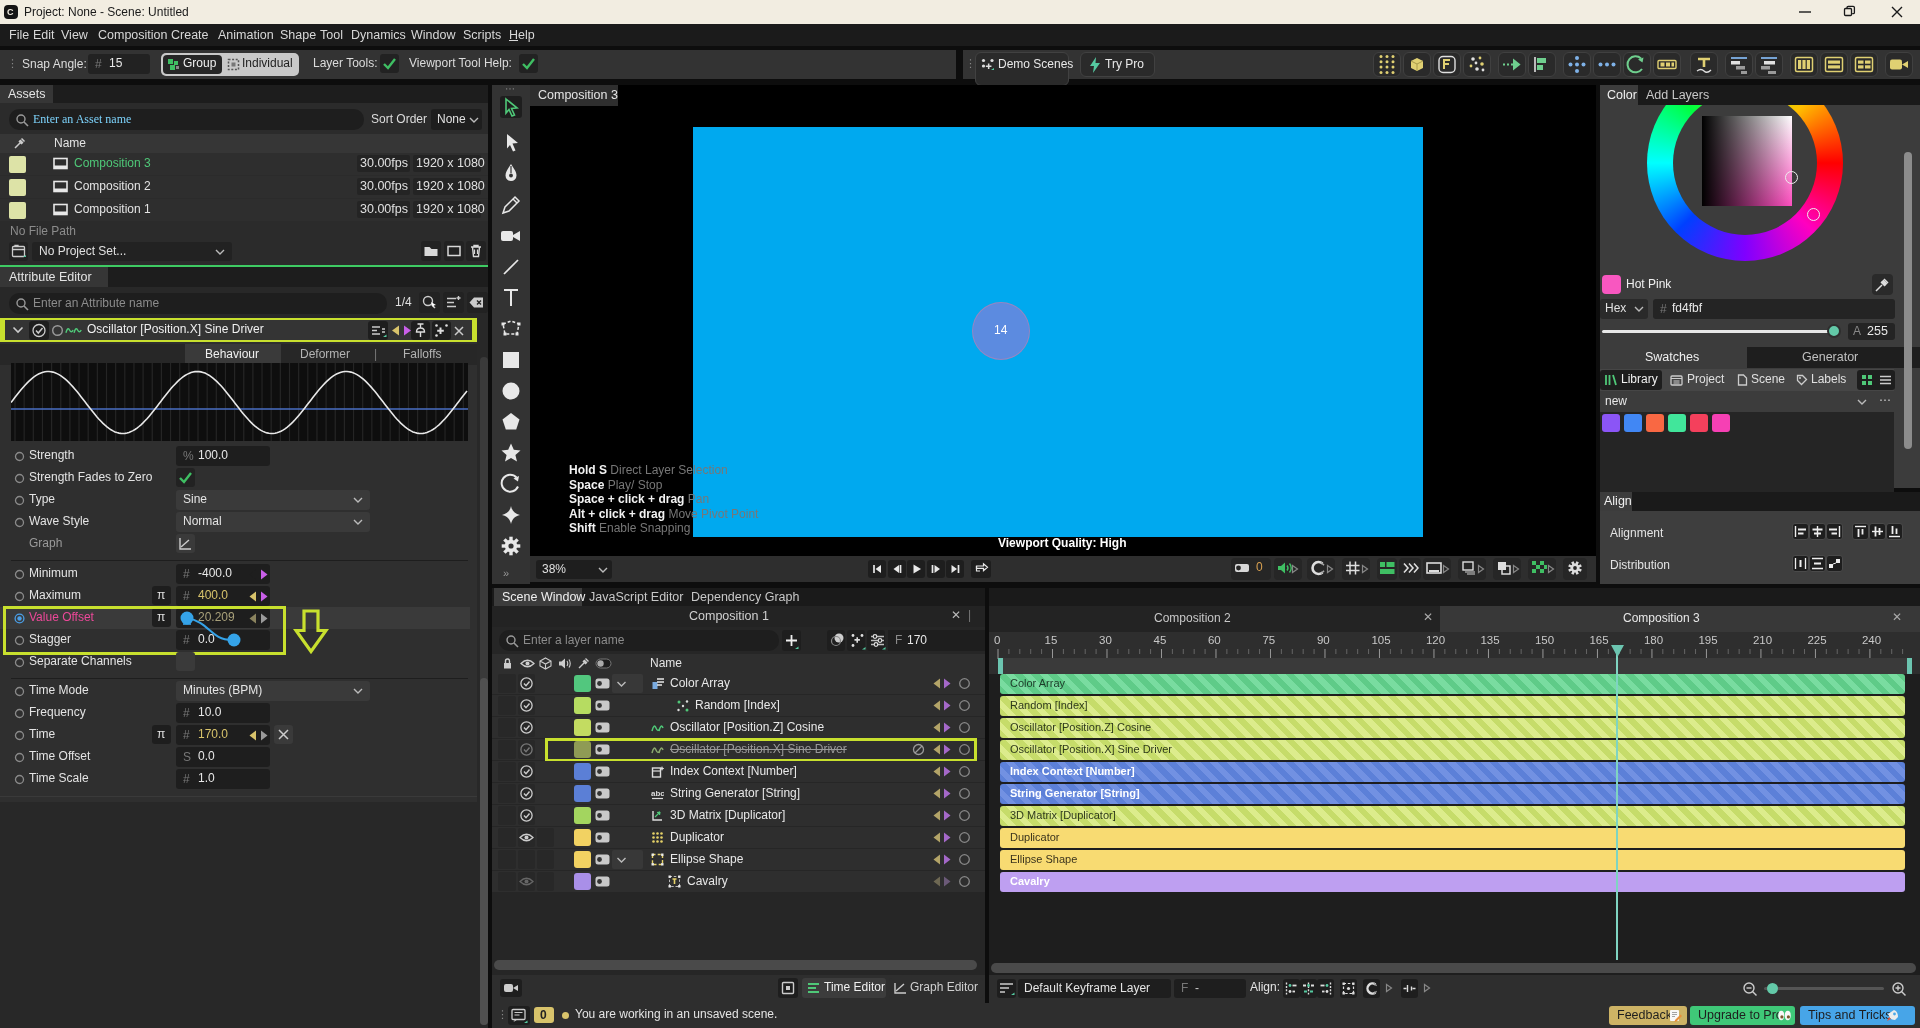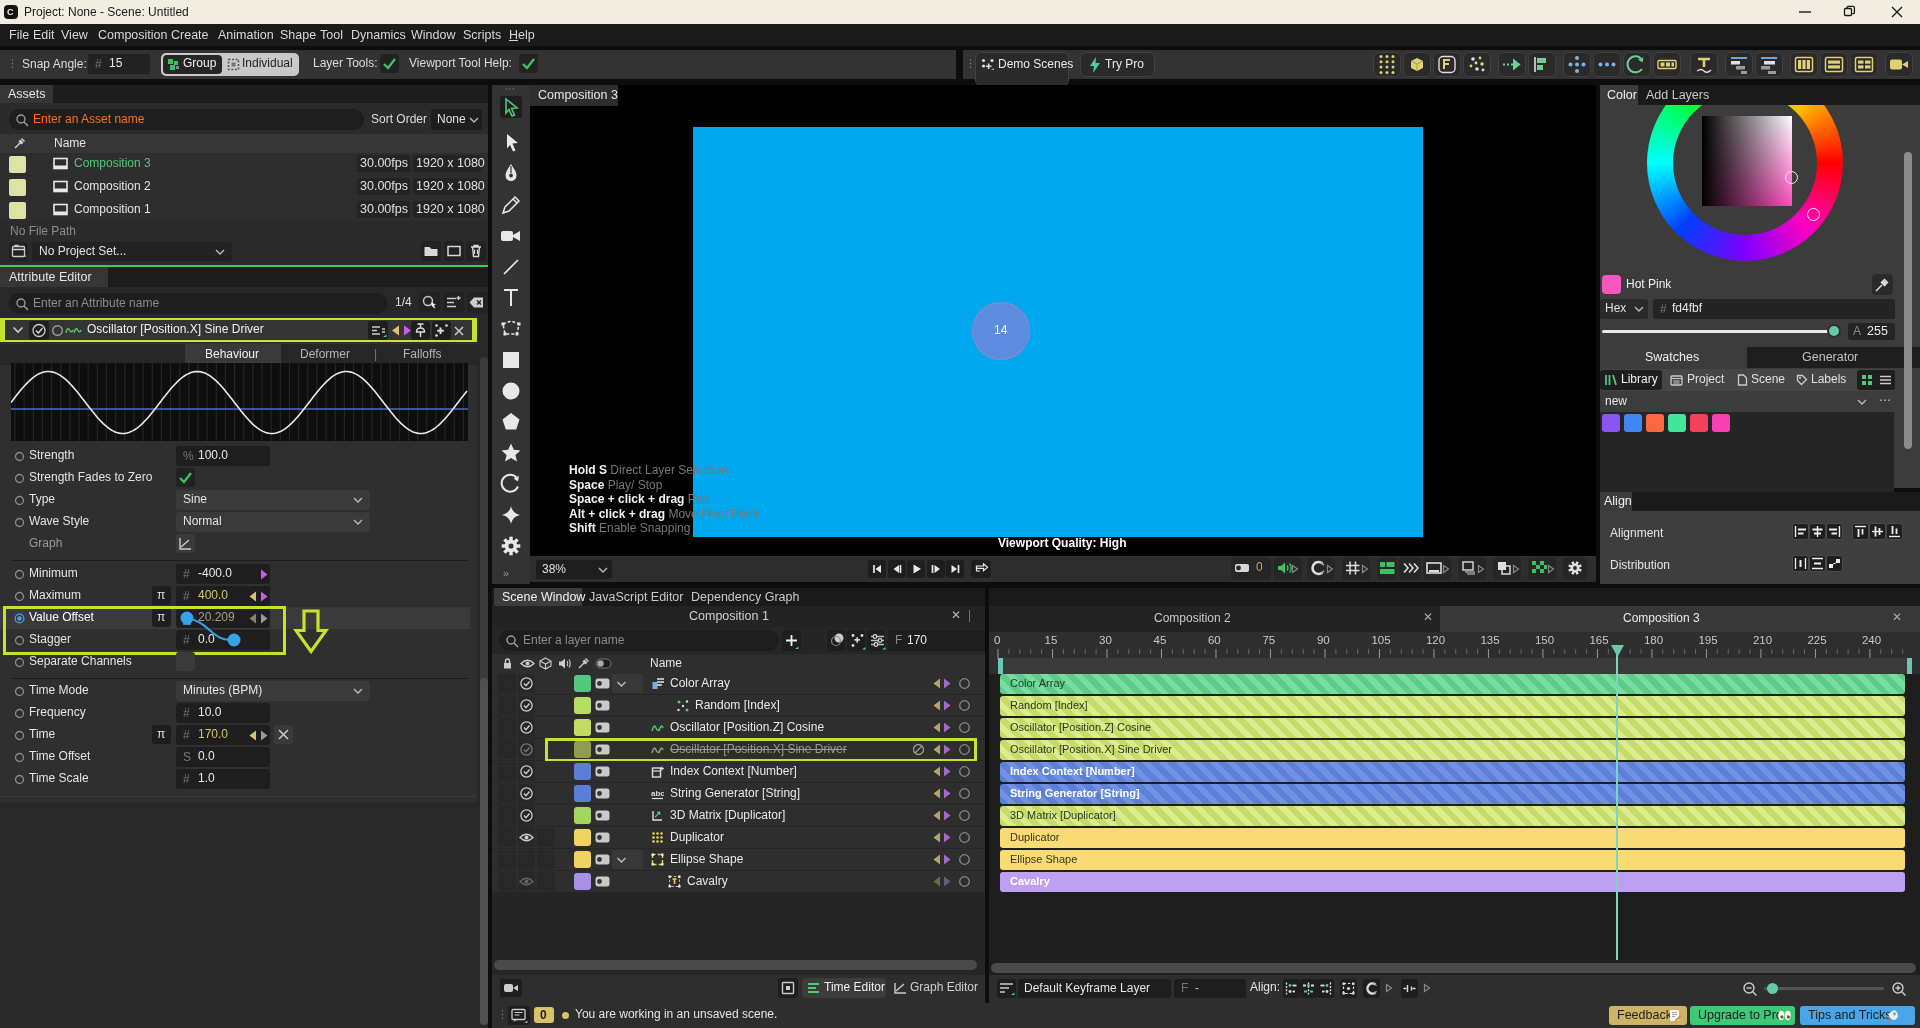--- a/index.html
+++ b/index.html
@@ -203,21 +203,21 @@
 <div class="abs" id="assets" style="left:0;top:85px;width:488px;height:180px;background:#2b2b2b;">
   <div class="abs" style="left:0;top:0;width:488px;height:18px;background:#1d1d1d;"></div>
   <div class="abs" style="left:0;top:0;width:53px;height:18px;background:#363636;"></div>
   <div class="txt" style="left:8px;top:2px;font-size:12.5px;color:#e4e4e4;">Assets</div>
 
   <div class="abs" style="left:9px;top:24px;width:355px;height:21px;background:#1e1e1e;border-radius:10px;">
     <svg class="abs" style="left:6px;top:4px;" width="14" height="14" viewBox="0 0 14 14">
           <circle cx="6" cy="6" r="4" fill="none" stroke="#9a9a9a" stroke-width="1.4"></circle>
           <path d="M9 9 L13 13" stroke="#9a9a9a" stroke-width="1.6"></path>
         </svg>
-    <span class="txt" style="left:24px;top:3px;font-size:12px;color:#f97316;">Enter an Asset name</span>
+    <span class="txt" style="left:24px;top:3px;font-size:12px;color:#7dd3fc;font-family:Liberation Serif, serif;">Enter an Asset name</span>
   </div>
   <div class="txt" style="left:371px;top:27px;font-size:12px;color:#dcdcdc;">Sort Order</div>
   <div class="abs" style="left:431px;top:24px;width:51px;height:21px;background:#1e1e1e;border-radius:3px;">
     <span class="txt" style="left:6px;top:3px;font-size:12px;color:#e0e0e0;">None</span>
     <svg class="abs" style="left:38px;top:8px;" width="10" height="7" viewBox="0 0 10 7">
           <path d="M1 1 L5 5 L9 1" stroke="#bbb" stroke-width="1.4" fill="none"></path>
         </svg>
   </div>
 
   <div class="abs" style="left:0;top:49px;width:488px;height:19px;background:#363636;">
@@ -520,21 +520,21 @@
         </div>
         <svg class="abs" style="left:248px;top:321px;" width="22" height="11" viewBox="0 0 22 11">
           <path d="M8 0.5 L8 10.5 L1.5 5.5 Z" fill="#d8c36b"></path>
           <path d="M13 0.5 L13 10.5 L19.5 5.5 Z" fill="#c95fe8"></path>
         </svg>
         <div class="abs" style="left:0;top:337px;width:470px;height:22px;background:#3a3a3a;"></div>
         <svg class="abs" style="left:14px;top:343px;" width="11" height="11" viewBox="0 0 11 11">
           <circle cx="5.5" cy="5.5" r="4.4" fill="none" stroke="#4a9fe8" stroke-width="1.3"></circle>
           <circle cx="5.5" cy="5.5" r="2.2" fill="#4a9fe8"></circle>
         </svg>
-        <div class="txt" style="left:29px;top:340px;font-size:12px;color:#ffffff;">Value Offset</div>
+        <div class="txt" style="left:29px;top:340px;font-size:12px;color:#ec4899;">Value Offset</div>
         <div class="abs" style="left:152px;top:338px;width:19px;height:19px;background:#1e1e1e;border-radius:3px;">
           <span class="txt" style="left:5px;top:2px;font-size:12px;color:#e0e0e0;">π</span>
         </div>
         <div class="abs" style="left:176px;top:338px;width:94px;height:20px;background:#1e1e1e;border-radius:3px;">
       <span class="txt" style="left:7px;top:3px;font-size:12px;color:#777;"></span>
       <span class="txt" style="left:22px;top:2px;font-size:12px;color:#a8a07a;">20.209</span>
         </div>
         <svg class="abs" style="left:248px;top:343px;" width="22" height="11" viewBox="0 0 22 11">
           <path d="M8 0.5 L8 10.5 L1.5 5.5 Z" fill="#8a835e"></path>
           <path d="M13 0.5 L13 10.5 L19.5 5.5 Z" fill="#9a9a9a"></path>

